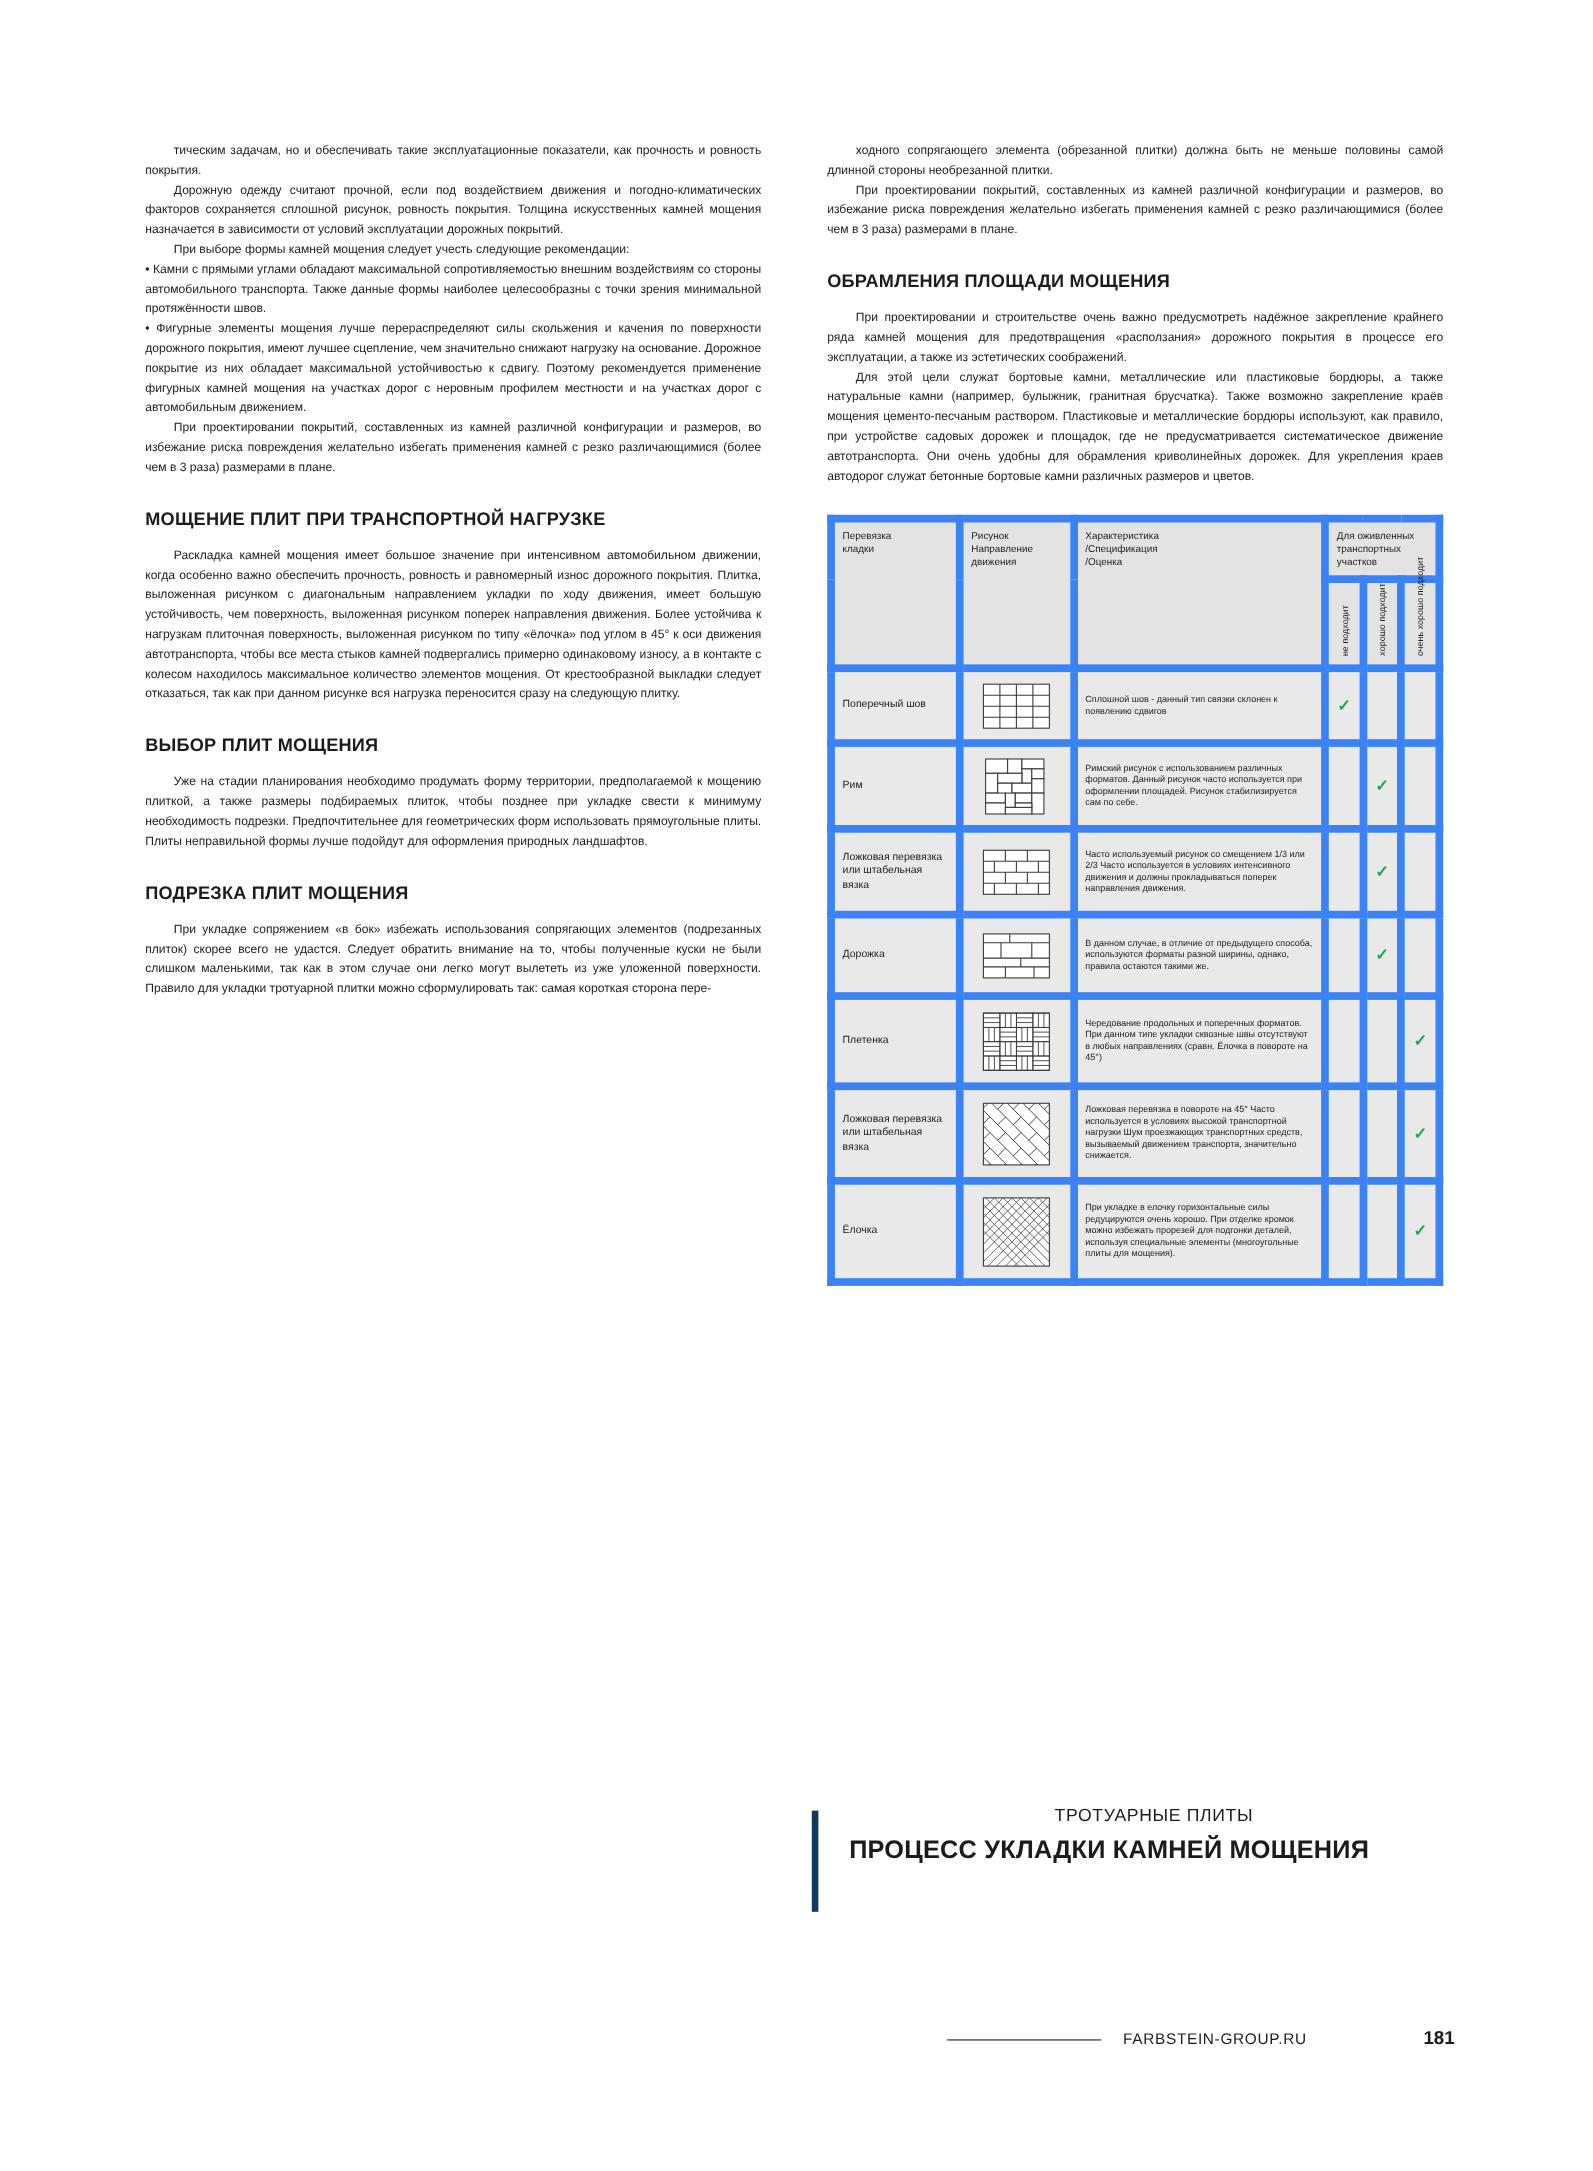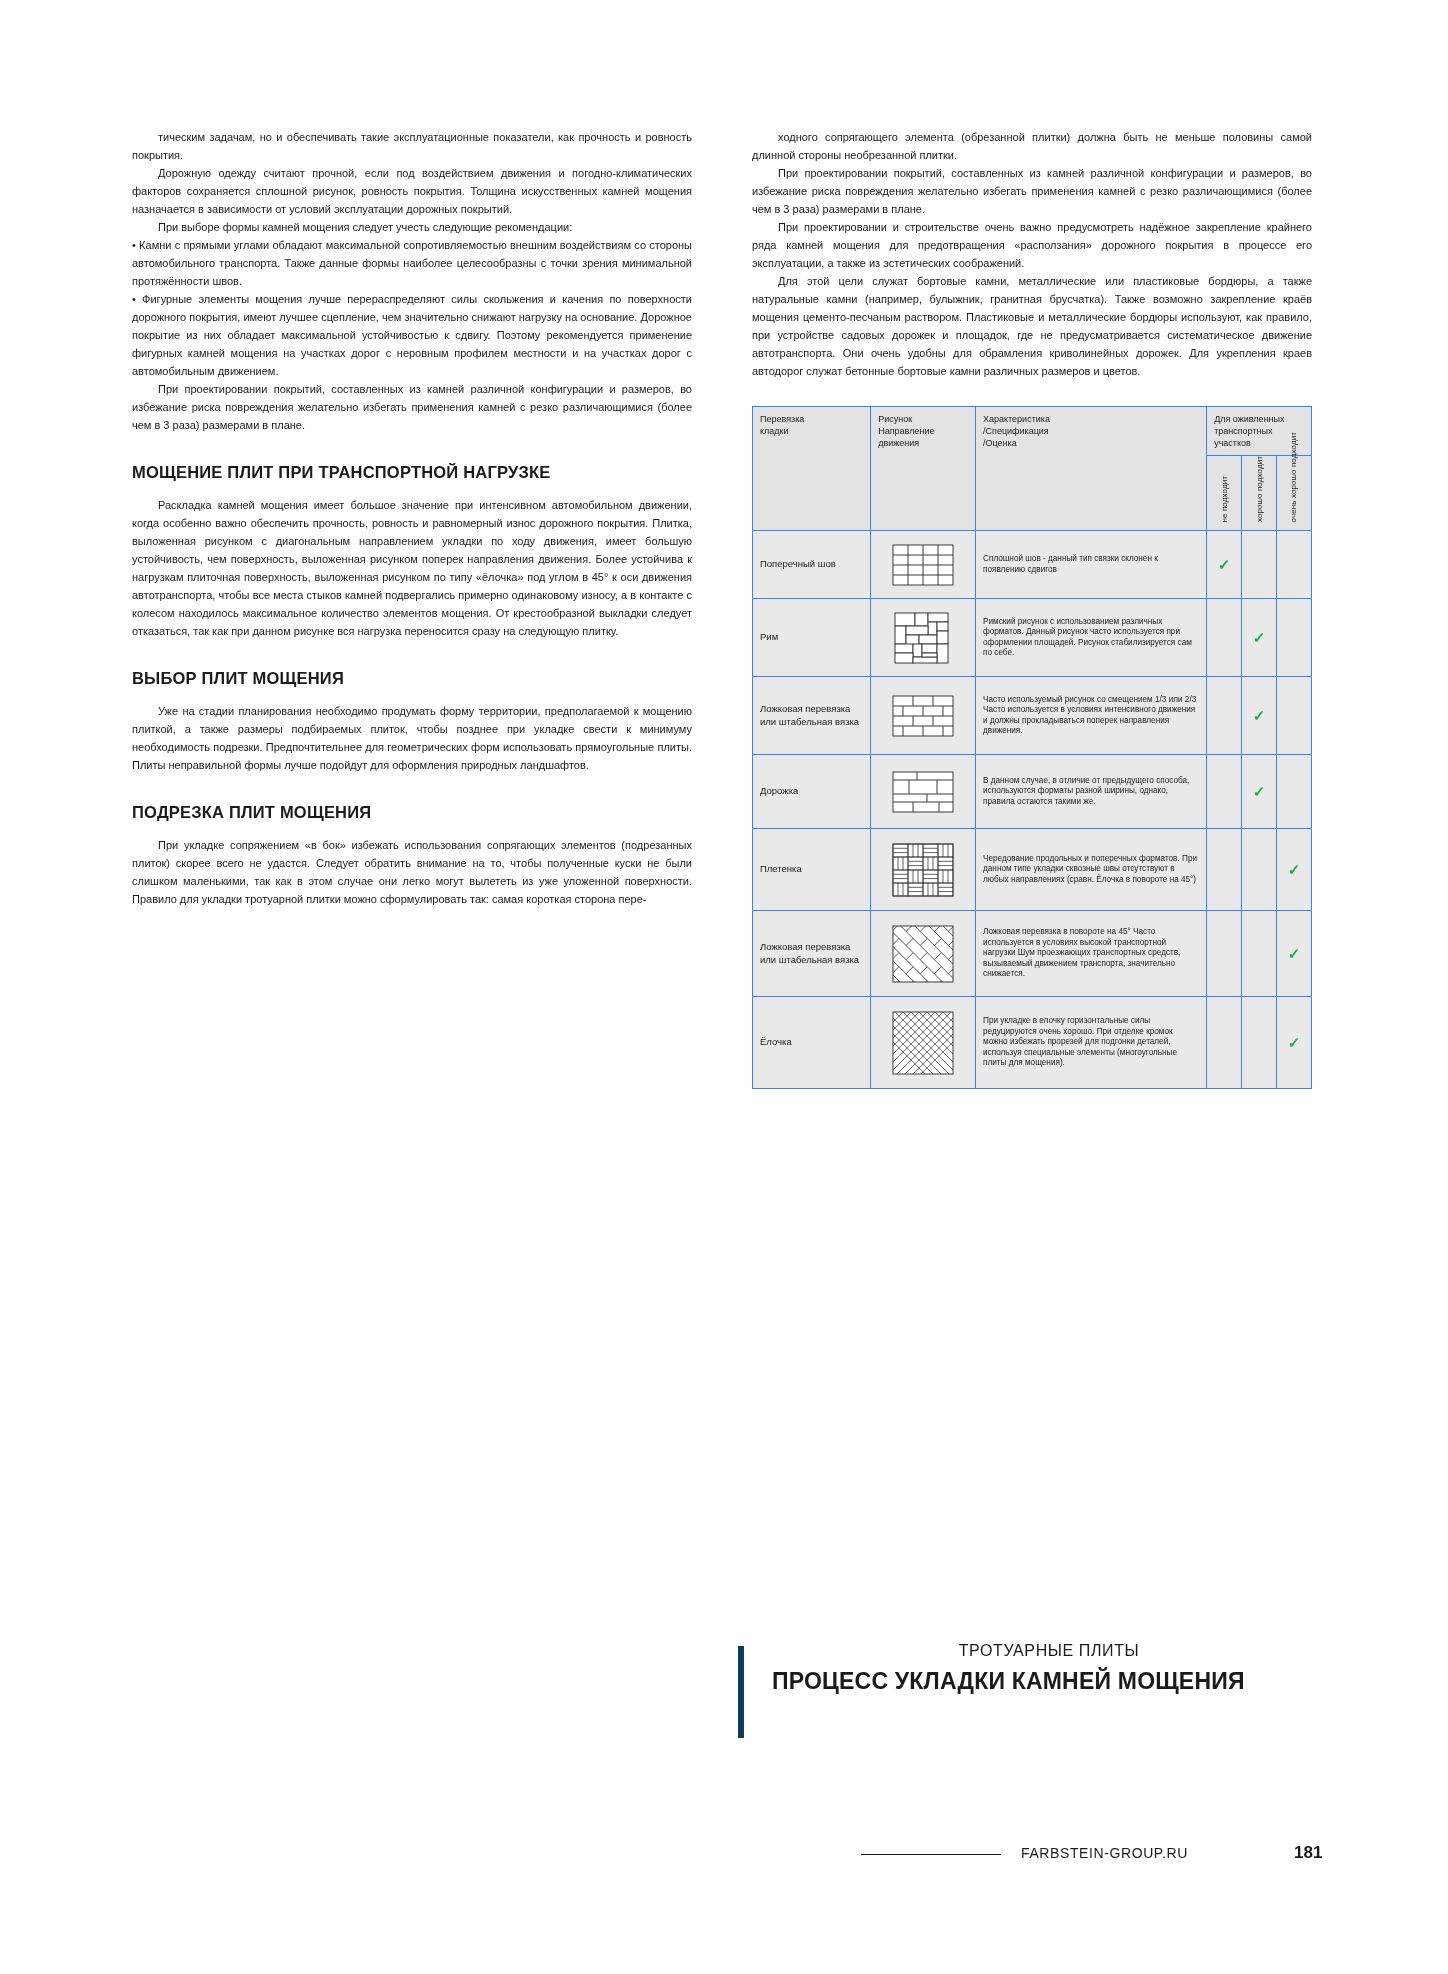--- a/index.html
+++ b/index.html
@@ -56,21 +56,21 @@
     width: 560px;
   }
   table.pave {
     border-collapse: collapse;
     width: 560px;
     table-layout: fixed;
     font-size: 9px;
     line-height: 12px;
   }
   table.pave td, table.pave th {
-    border: 1px solid #3b82f6;
+    border: 7px solid #3b82f6;
     vertical-align: middle;
     padding: 6px 7px;
     background: #e9e9e9;
   }
   table.pave th {
     font-weight: normal;
     text-align: left;
     vertical-align: top;
     background: #e3e3e3;
     font-size: 9px;
@@ -218,20 +218,21 @@
     <p class="indent">Уже на стадии планирования необходимо продумать форму территории, предполагаемой к мощению плиткой, а также размеры подбираемых плиток, чтобы позднее при укладке свести к минимуму необходимость подрезки. Предпочтительнее для геометрических форм использовать прямоугольные плиты. Плиты неправильной формы лучше подойдут для оформления природных ландшафтов.</p>
 
     <h2 class="section-head">ПОДРЕЗКА ПЛИТ МОЩЕНИЯ</h2>
     <p class="indent">При укладке сопряжением «в бок» избежать использования сопрягающих элементов (подрезанных плиток) скорее всего не удастся. Следует обратить внимание на то, чтобы полученные куски не были слишком маленькими, так как в этом случае они легко могут вылететь из уже уложенной поверхности. Правило для укладки тротуарной плитки можно сформулировать так: самая короткая сторона пере-</p>
   </div>
 
   <div class="col col-right">
     <p class="indent">ходного сопрягающего элемента (обрезанной плитки) должна быть не меньше половины самой длинной стороны необрезанной плитки.</p>
     <p class="indent">При проектировании покрытий, составленных из камней различной конфигурации и размеров, во избежание риска повреждения желательно избегать применения камней с резко различающимися (более чем в 3 раза) размерами в плане.</p>
 
+    <h2 class="section-head">ОБРАМЛЕНИЯ ПЛОЩАДИ МОЩЕНИЯ</h2>
     <p class="indent">При проектировании и строительстве очень важно предусмотреть надёжное закрепление крайнего ряда камней мощения для предотвращения «расползания» дорожного покрытия в процессе его эксплуатации, а также из эстетических соображений.</p>
     <p class="indent">Для этой цели служат бортовые камни, металлические или пластиковые бордюры, а также натуральные камни (например, булыжник, гранитная брусчатка). Также возможно закрепление краёв мощения цементо-песчаным раствором. Пластиковые и металлические бордюры используют, как правило, при устройстве садовых дорожек и площадок, где не предусматривается систематическое движение автотранспорта. Они очень удобны для обрамления криволинейных дорожек. Для укрепления краев автодорог служат бетонные бортовые камни различных размеров и цветов.</p>
 
     <div class="tbl-wrap">
       <table class="pave">
         <colgroup>
           <col style="width:88px">
           <col style="width:78px">
           <col style="width:172px">
           <col style="width:26px">

